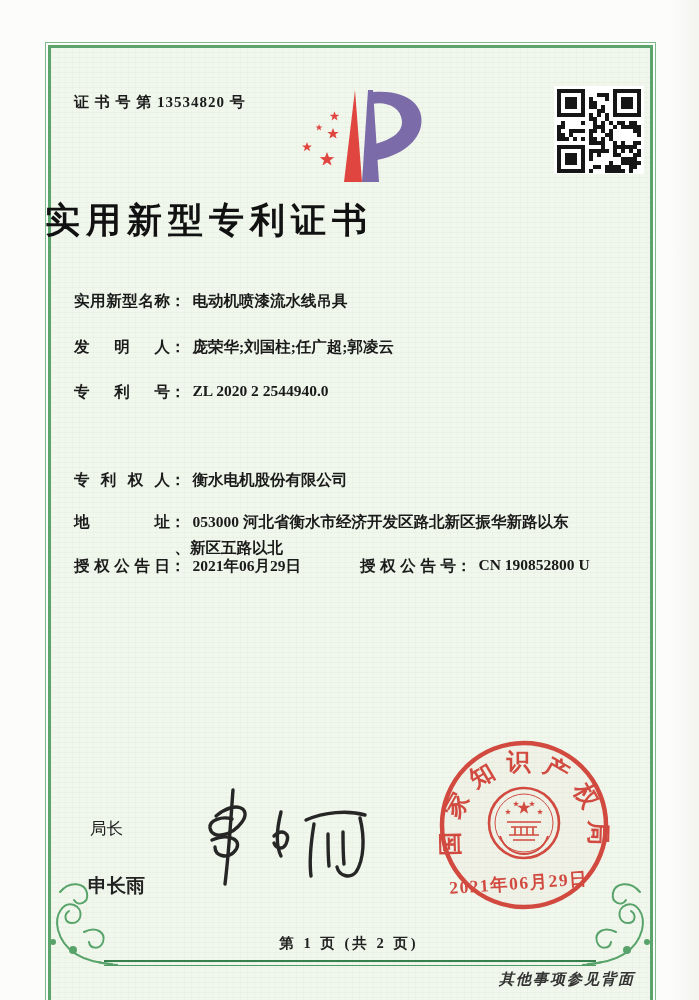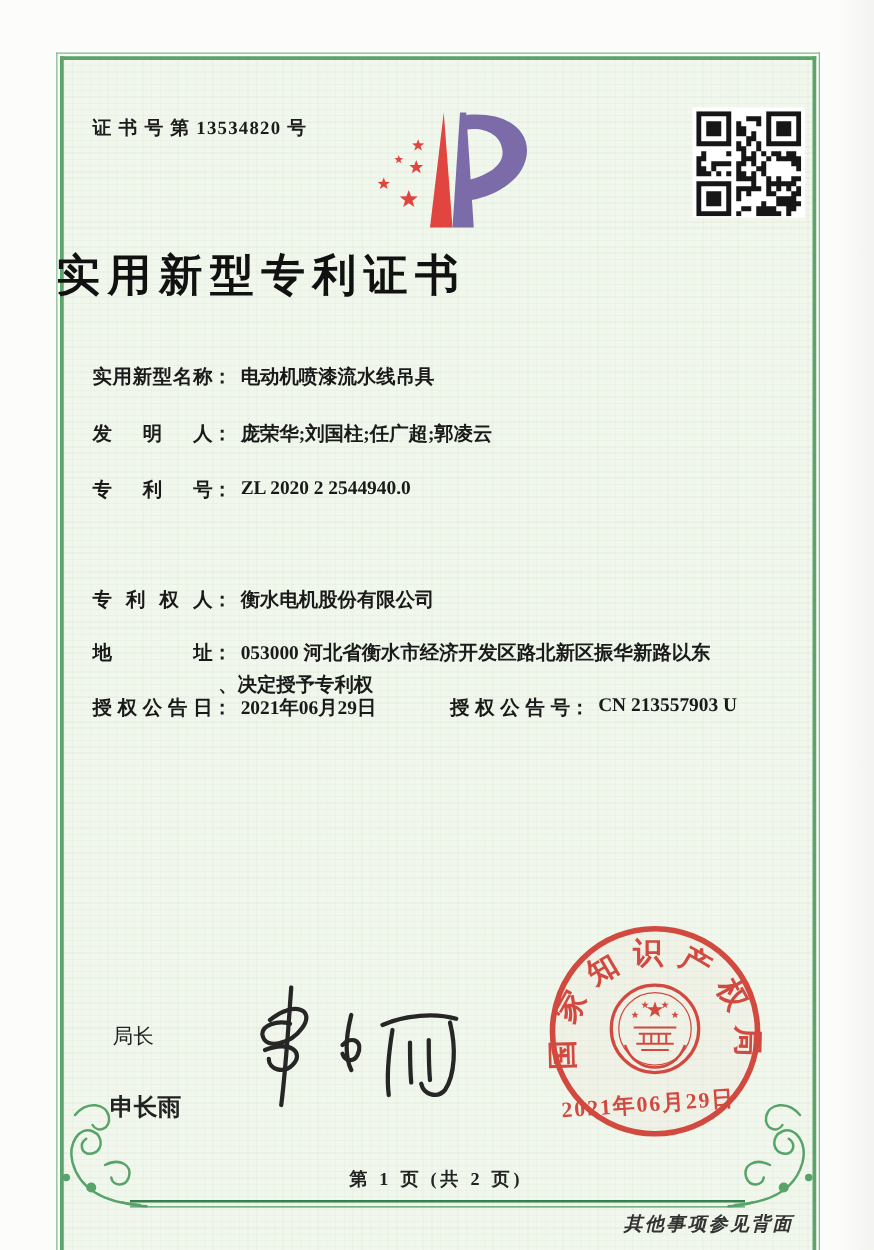--- a/index.html
+++ b/index.html
@@ -87,26 +87,26 @@
   <div class="abs row" style="top:337px">
     <span class="lbl">发明人</span><span class="cln">：</span><span class="val">庞荣华;刘国柱;任广超;郭凌云</span>
   </div>
   <div class="abs row" style="top:382px">
     <span class="lbl">专利号</span><span class="cln">：</span><span class="val">ZL 2020 2 2544940.0</span>
   </div>
   <div class="abs row" style="top:470px">
     <span class="lbl">专利权人</span><span class="cln">：</span><span class="val">衡水电机股份有限公司</span>
   </div>
   <div class="abs row" style="top:512px">
-    <span class="lbl">地址</span><span class="cln">：</span><span class="val" style="max-width:450px"><span>053000 河北省衡水市经济开发区路北新区振华新路以东</span><span class="addr2">、决定授予专利权</span></span>
+    <span class="lbl">地址</span><span class="cln">：</span><span class="val" style="max-width:450px"><span>053000 河北省衡水市经济开发区路北新区振华新路以东</span><span class="addr2">、新区五路以北</span></span>
   </div>
   <div class="abs row" style="top:556px">
     <span class="lbl">授权公告日</span><span class="cln">：</span><span class="val">2021年06月29日</span>
     <span class="pair2">
-      <span class="lbl">授权公告号</span><span class="cln">：</span><span class="val">CN 213557903 U</span>
+      <span class="lbl">授权公告号</span><span class="cln">：</span><span class="val">CN 190852800 U</span>
     </span>
   </div>
 
 
   <div class="abs sig-title">局长</div>
   <div class="abs sig-name">申长雨</div>
   <div class="abs sig-svg">
     <svg viewBox="0 0 200 102" width="200" height="102" fill="none" stroke="#262626" stroke-width="3.4" stroke-linecap="round" stroke-linejoin="round">
       <path d="M38,30 C58,14 74,22 64,36 C54,50 34,54 32,42 C31,34 44,30 54,33"></path>
       <path d="M55,4 C53,30 51,66 47,98"></path>

